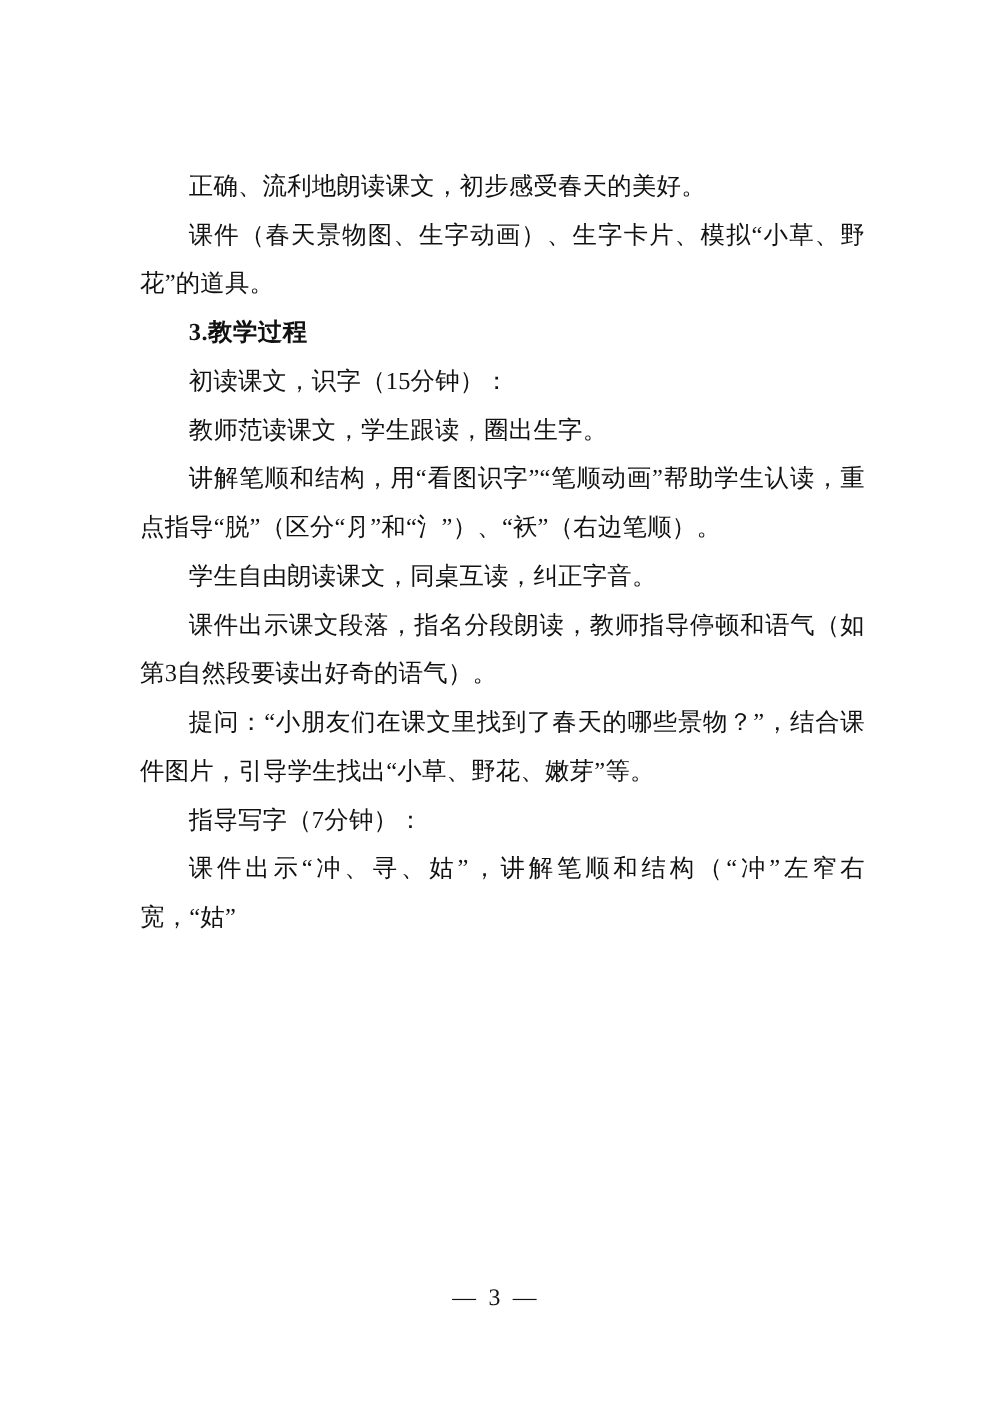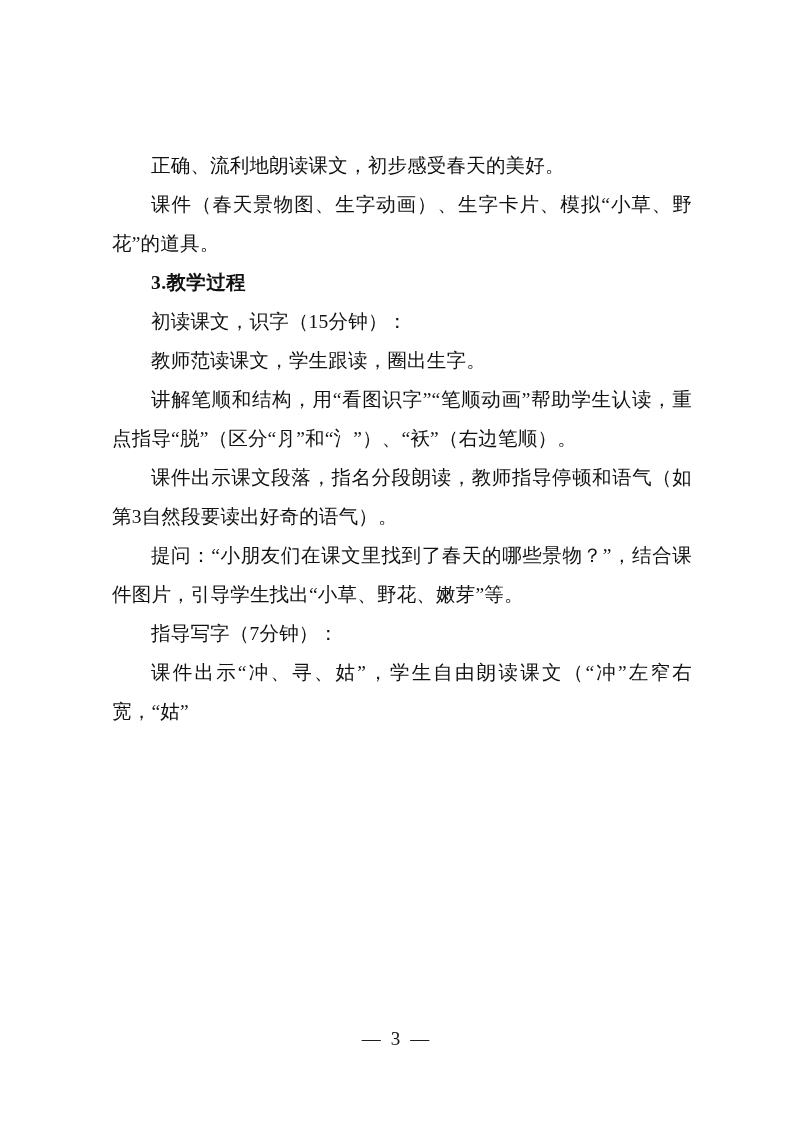--- a/index.html
+++ b/index.html
@@ -19,21 +19,21 @@
     position: absolute;
     left: 0;
     top: 0;
     width: 793px;
     height: 1122px;
     background: #ffffff;
   }
   .content {
     position: absolute;
     left: 112px;
-    top: 146px;
+    top: 130px;
     width: 580px;
   }
   .para {
     font-size: 19.5px;
     line-height: 39px;
     text-align: justify;
     text-justify: inter-ideograph;
     margin: 0;
     letter-spacing: 0.2px;
   }
@@ -66,22 +66,23 @@
 <body>
 
 <div class="page">
   <div class="content">
     <p class="para indent">正确、流利地朗读课文，初步感受春天的美好。</p>
     <p class="para indent">课件（春天景物图、生字动画）、生字卡片、模拟“小草、野花”的道具。</p>
     <p class="para heading">3.教学过程</p>
     <p class="para indent">初读课文，识字（15分钟）：</p>
     <p class="para indent">教师范读课文，学生跟读，圈出生字。</p>
     <p class="para indent">讲解笔顺和结构，用“看图识字”“笔顺动画”帮助学生认读，重点指导“脱”（区分“⺼”和“氵”）、“袄”（右边笔顺）。</p>
+    <p class="para indent">学生自由朗读课文，同桌互读，纠正字音。</p>
     <p class="para indent">课件出示课文段落，指名分段朗读，教师指导停顿和语气（如第3自然段要读出好奇的语气）。</p>
     <p class="para indent">提问：“小朋友们在课文里找到了春天的哪些景物？”，结合课件图片，引导学生找出“小草、野花、嫩芽”等。</p>
     <p class="para indent">指导写字（7分钟）：</p>
-    <p class="para indent">课件出示“冲、寻、姑”，学生自由朗读课文（“冲”左窄右宽，“姑”</p>
+    <p class="para indent">课件出示“冲、寻、姑”，讲解笔顺和结构（“冲”左窄右宽，“姑”</p>
   </div>
 
   <div class="footer">
     <span class="dash">—</span><span class="pagenum">3</span><span class="dash">—</span>
   </div>
 </div>
 
 </body></html>

